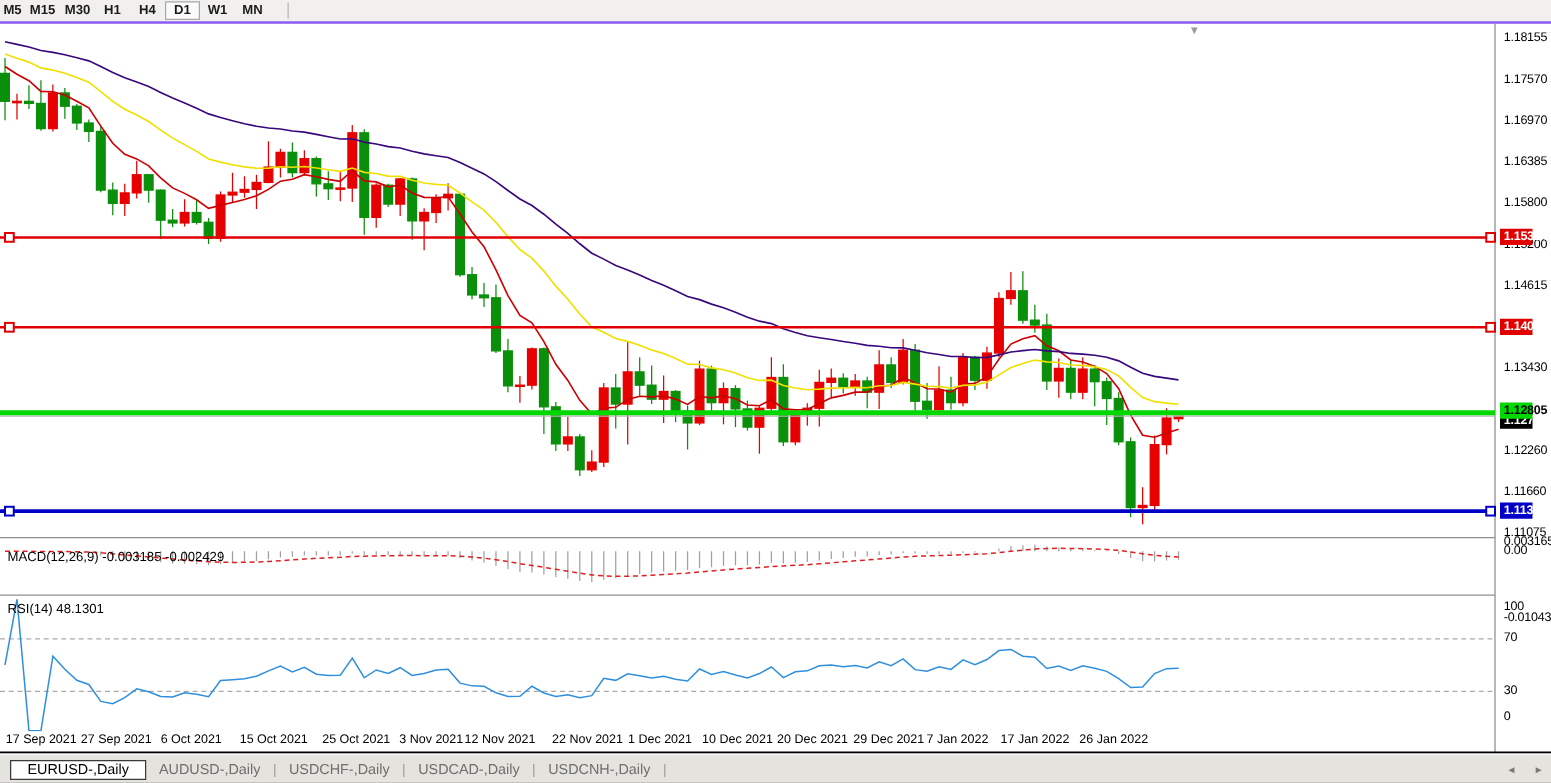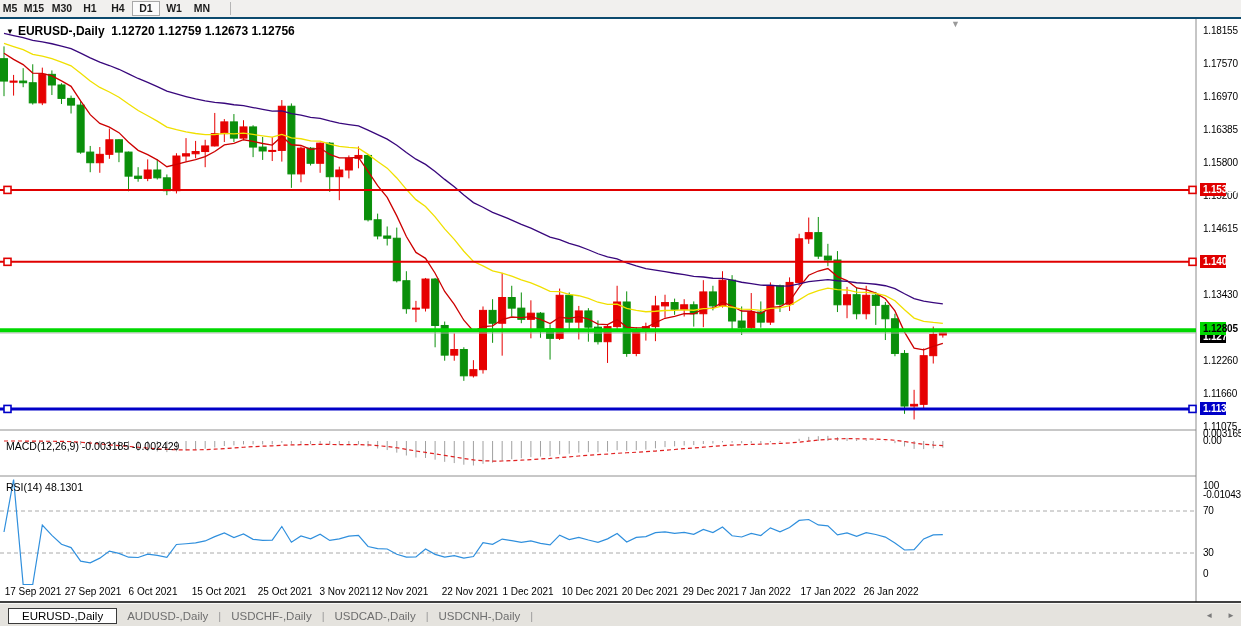--- a/index.html
+++ b/index.html
@@ -1,21 +1,21 @@
 <!DOCTYPE html>
 <html><head>
 <meta charset="utf-8">
 <style>
   html,body{margin:0;padding:0;background:#888;}
   .wrap{position:relative;width:1241px;height:626px;background:#fff;overflow:hidden;
         font-family:"Liberation Sans",sans-serif;-webkit-font-smoothing:antialiased;}
   svg{position:absolute;left:0;top:0;}
   
   .toolbar{position:absolute;left:0;top:0;width:1241px;height:17px;background:#f1f0ee;
-           border-bottom:2px solid #0c4a6e;z-index:30;display:flex;align-items:center;}
+           border-bottom:2px solid #8b5cf6;z-index:30;display:flex;align-items:center;}
   .tfbtn{width:28px;height:15px;line-height:15px;text-align:center;font-size:10.5px;font-weight:600;
          color:#1c1c1c;cursor:default;flex:0 0 auto;}
   .tfbtn.first{width:20px;}
   .tfbtn.active{background:#fbfbfb;border:1px solid #a8a8a8;height:13px;line-height:13px;width:26px;}
   .tbsep{width:1px;height:13px;background:#b5b5b5;margin-left:14px;}
   
   .title{position:absolute;left:6px;top:24px;z-index:20;font-size:12px;font-weight:600;color:#000;white-space:nowrap;}
   .title .tri{font-size:8px;position:relative;top:-1px;margin-right:4px;color:#000;}
   .indlabel{position:absolute;z-index:20;font-size:10.5px;color:#000;white-space:nowrap;}
   .anchor-tri{position:absolute;left:951px;top:19px;z-index:20;font-size:9px;color:#9a9a9a;}
@@ -395,24 +395,20 @@
       <div class="tfbtn">M15</div>
       <div class="tfbtn">M30</div>
       <div class="tfbtn">H1</div>
       <div class="tfbtn">H4</div>
       <div class="tfbtn active">D1</div>
       <div class="tfbtn">W1</div>
       <div class="tfbtn">MN</div>
       <div class="tbsep"></div>
     </div>
 
-  <div class="title">
-    <span class="tri">▼</span><span>EURUSD-,Daily</span>&nbsp;
-    <span>1.12720 1.12759 1.12673 1.12756</span>
-  </div>
 
   <div class="indlabel" style="left:6px;top:440px">MACD(12,26,9) -0.003185 -0.002429</div>
   <div class="indlabel" style="left:6px;top:481px">RSI(14) 48.1301</div>
 
   <span class="anchor-tri">▼</span>
 
   <div id="price-axis">
       <div class="axis-label" style="top: 25px;">1.18155</div>
       <div class="axis-label" style="top: 57.7203px;">1.17570</div>
       <div class="axis-label" style="top: 91.2797px;">1.16970</div>

